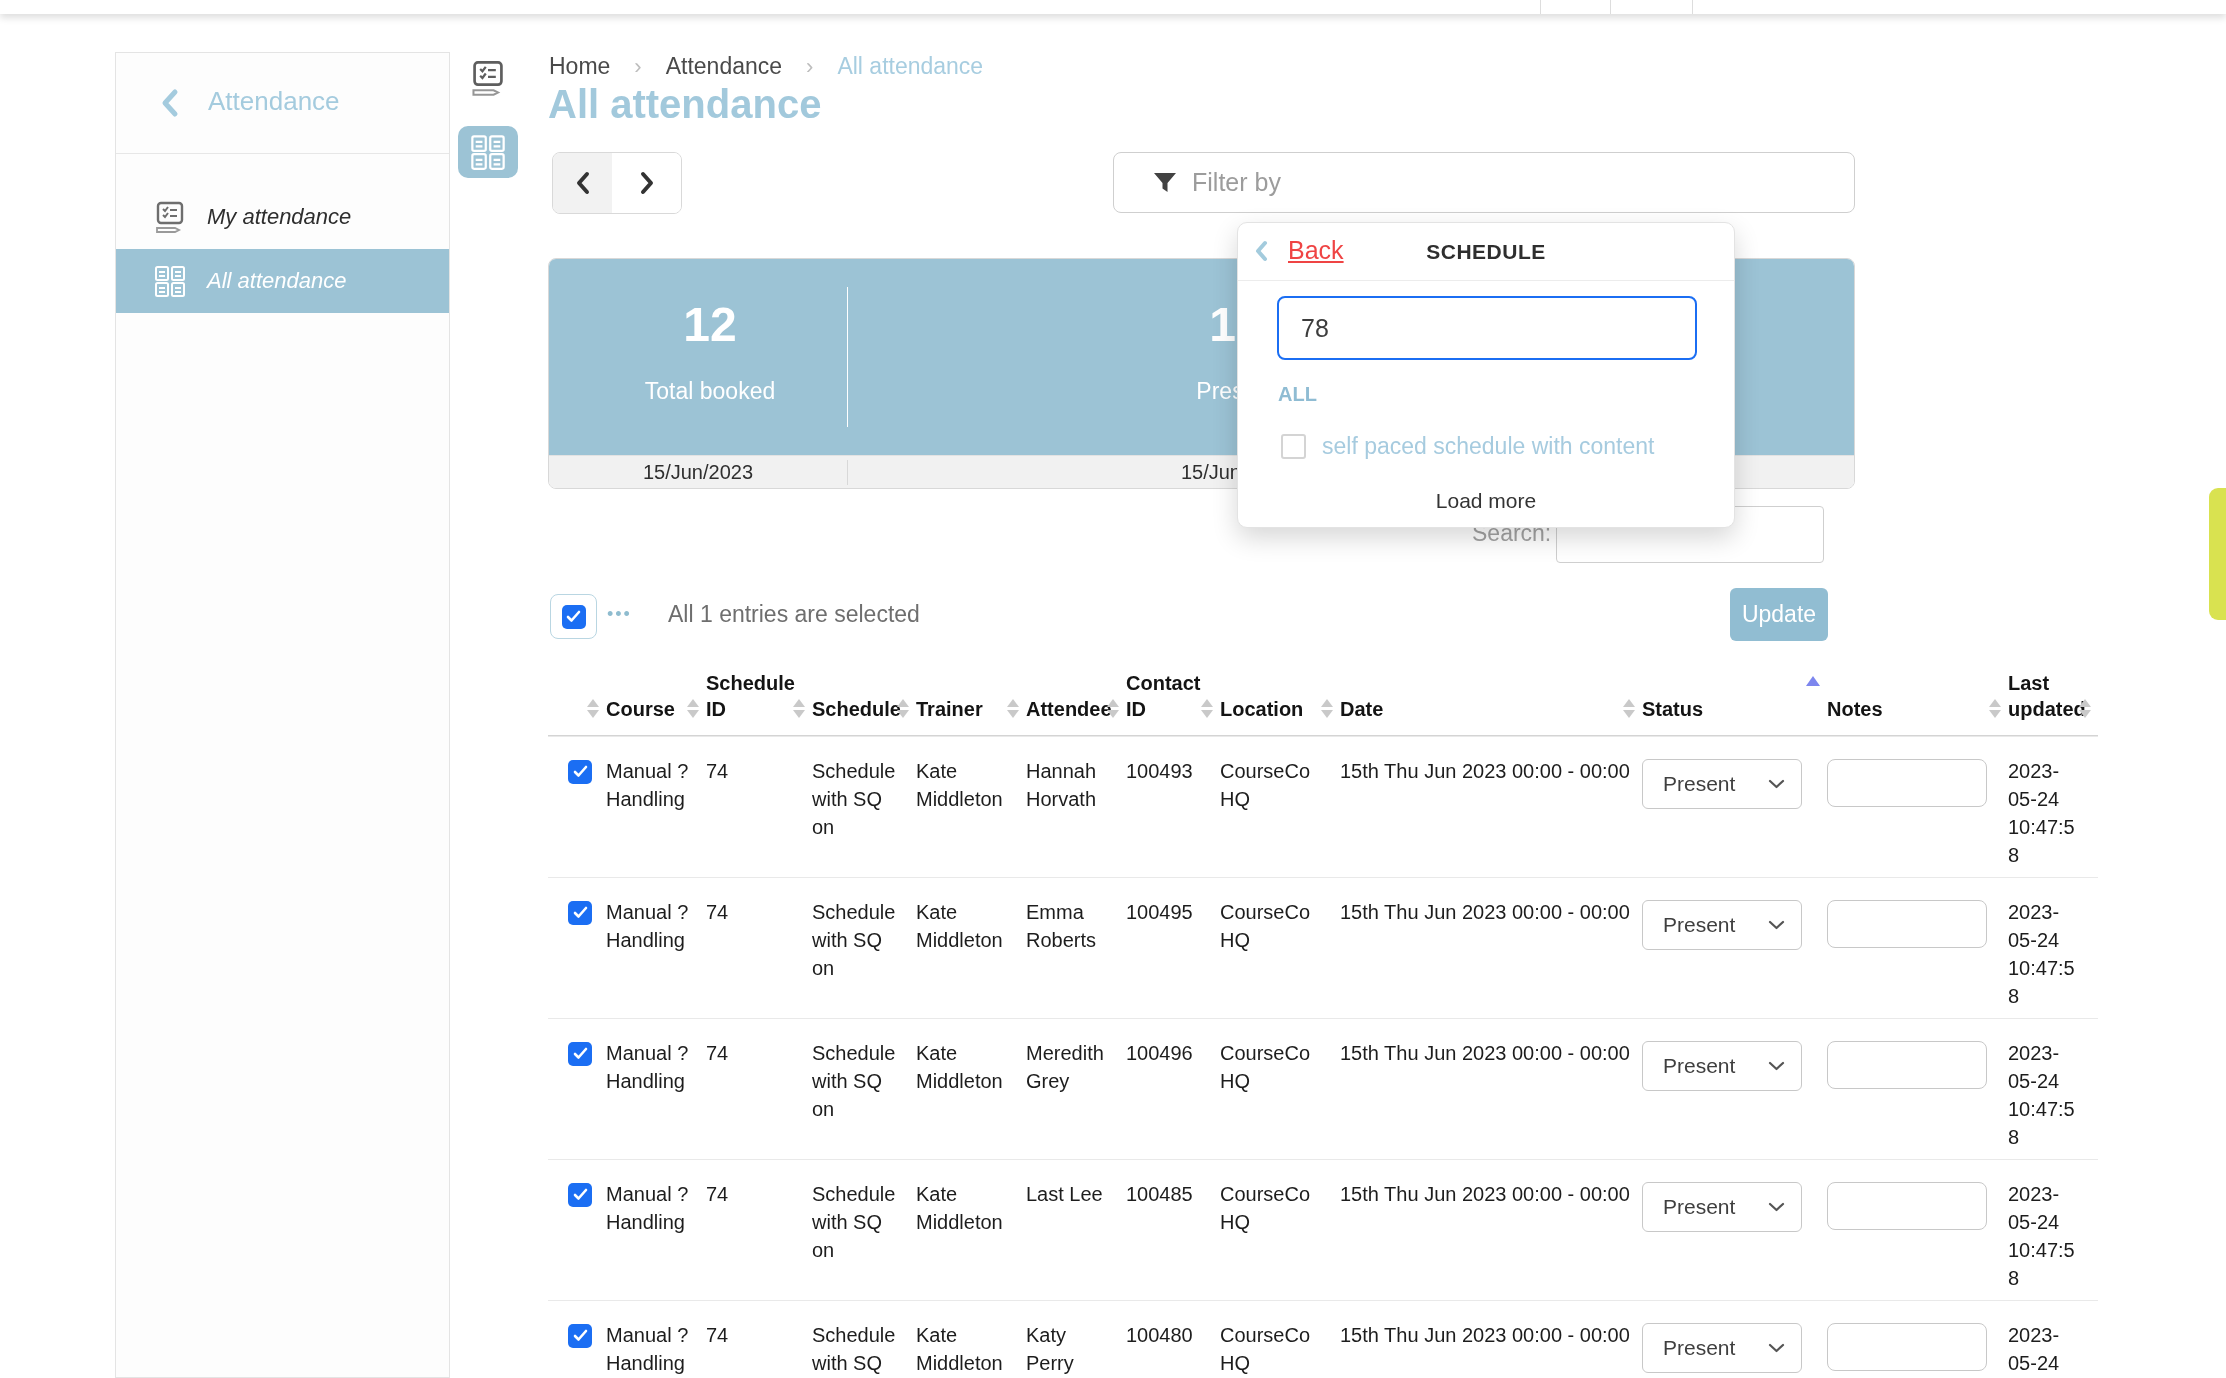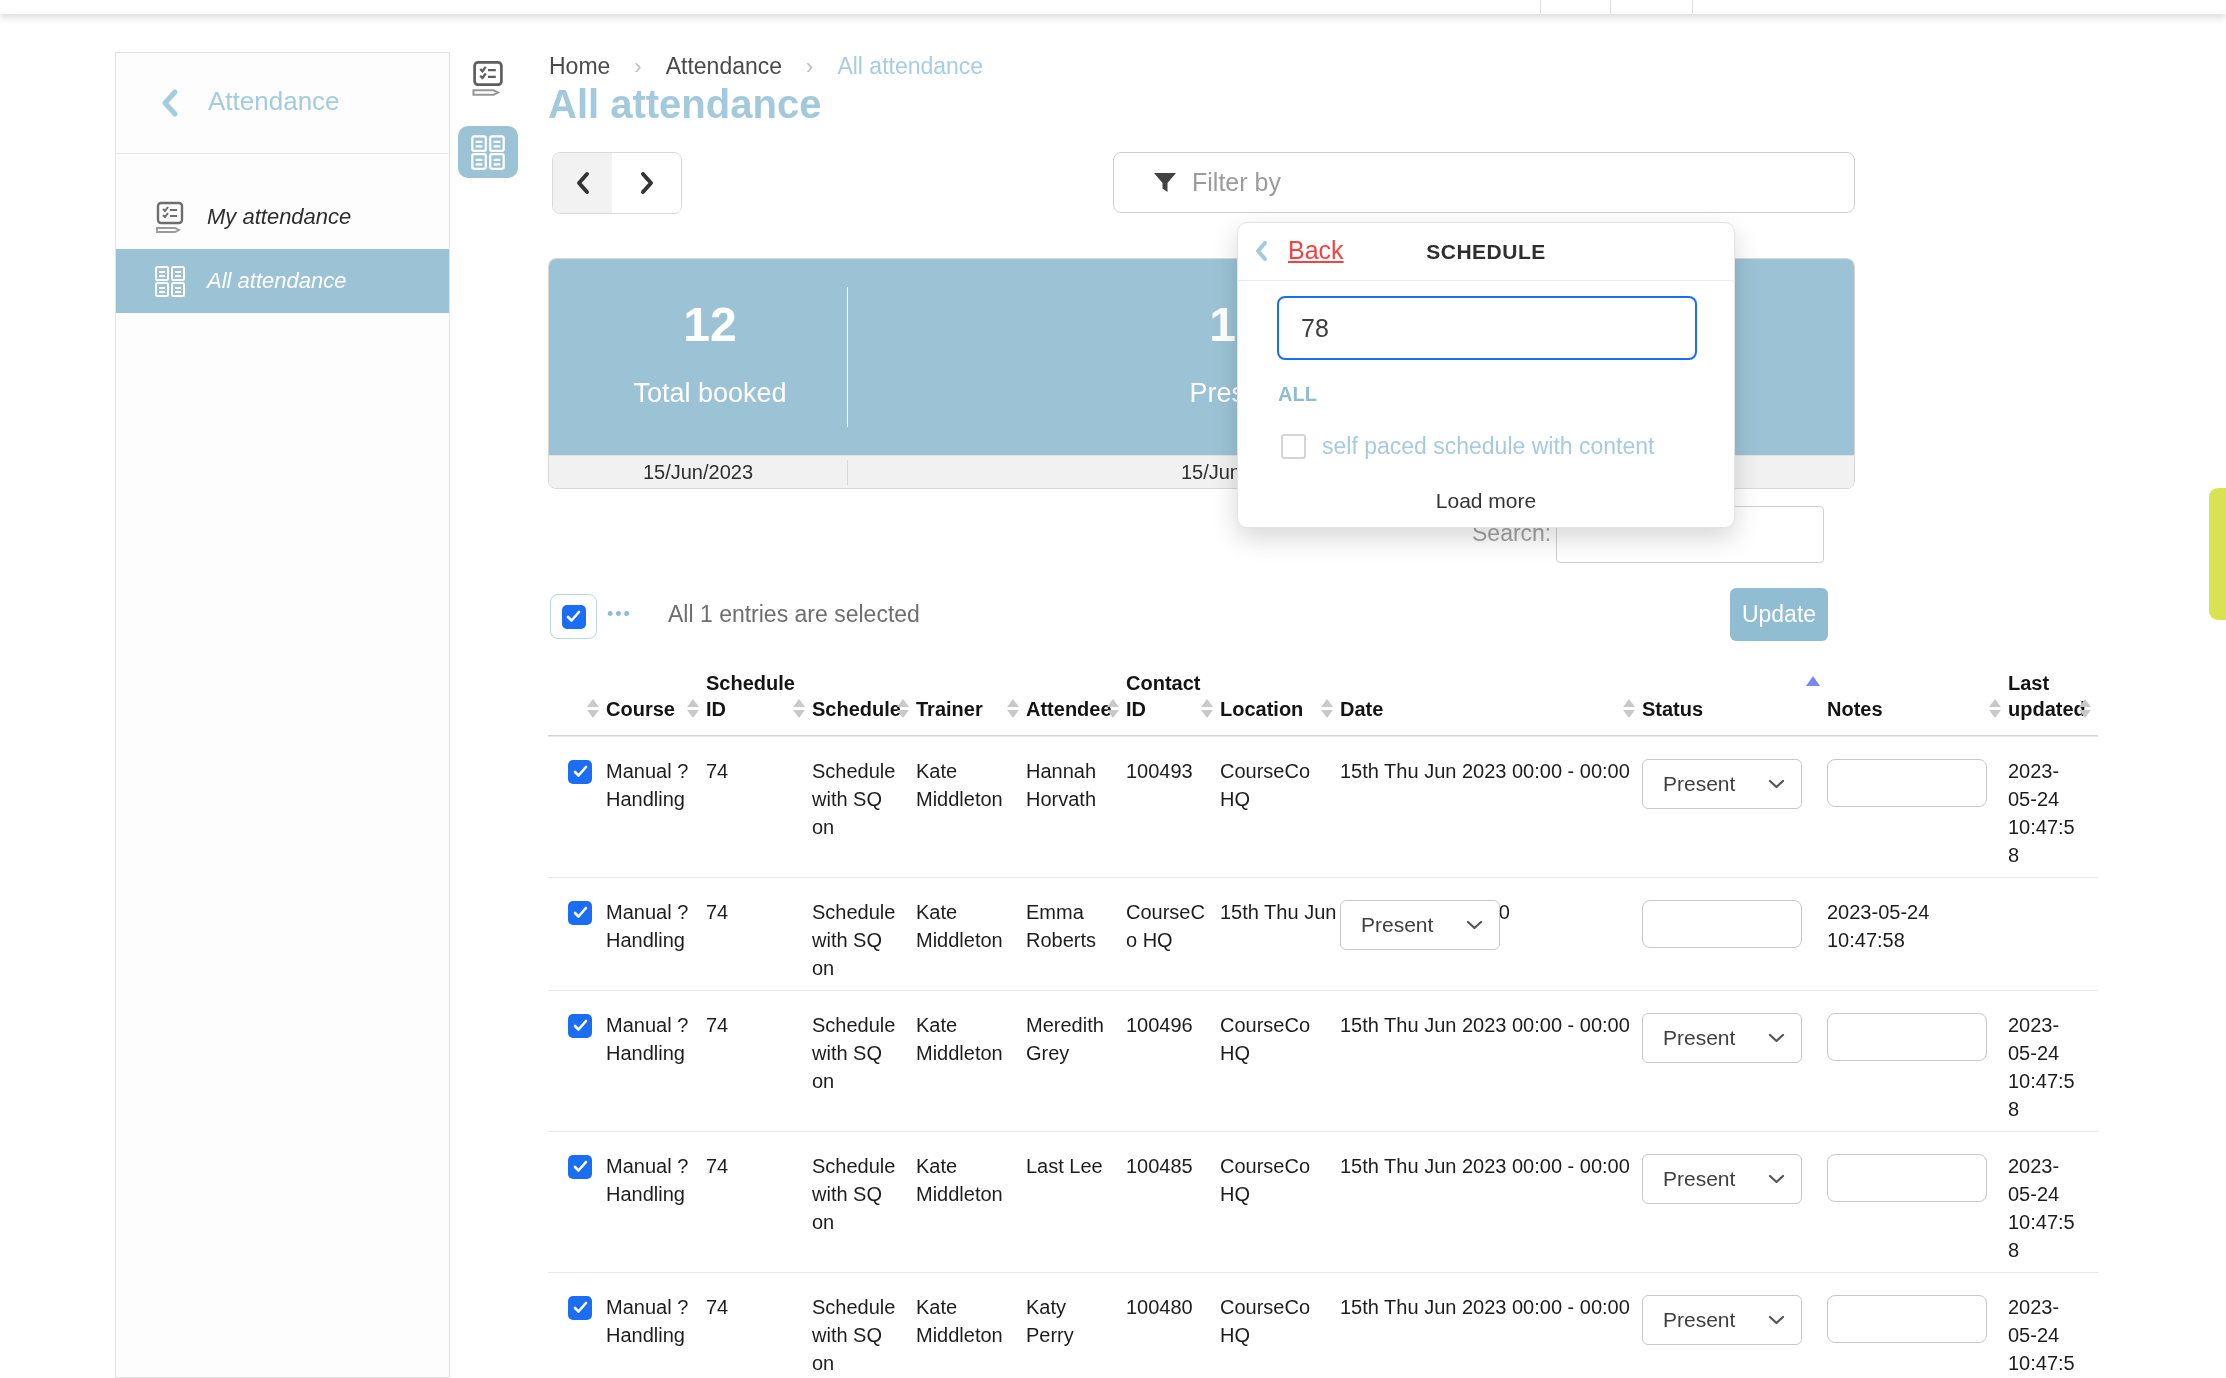--- a/index.html
+++ b/index.html
@@ -54,21 +54,21 @@
     border:1px solid #cfcfcf; border-radius:8px; background:#fff; display:flex; align-items:center; }
   .filter-box .f-icon { margin-left:38px; }
   .filter-box .f-text { margin-left:14px; font-size:25px; color:#9c9c9c; }
 
   
   .banner { position:absolute; left:548px; top:258px; width:1307px; height:231px;
     border-radius:8px; overflow:hidden; border:1px solid #d8d8d8; }
   .banner-blue { position:relative; height:196px; background:#9cc3d5; }
   .stat { position:absolute; top:0; height:100%; text-align:center; color:#fff; }
   .stat .stat-value { margin-top:38px; font-size:48px; font-weight:bold; }
-  .stat .stat-label { margin-top:26px; font-size:27px; }
+  .stat .stat-label { margin-top:26px; font-size:23px; }
   .stat1 { left:12px; width:298px; }
   .stat2 { left:467px; width:440px; }
   .banner-vdiv { position:absolute; left:298px; top:28px; bottom:28px; width:1px; background:#fff; }
   .banner-footer { position:relative; height:34px; background:#f1f1f1; border-top:1px solid #e2e2e2; }
   .bf-cell { position:absolute; top:0; height:100%; display:flex; align-items:center;
     justify-content:center; font-size:20px; color:#2f2f2f; }
   .bf-cell1 { left:0; width:298px; }
   .bf-cell2 { left:467px; width:440px; }
   .bf-div { position:absolute; left:298px; top:4px; bottom:4px; width:1px; background:#d8d8d8; }
 
@@ -416,20 +416,21 @@
         <svg width="15" height="13" viewBox="0 0 15 13">
                 <polyline points="2,7 5.5,10.5 13,2" fill="none" stroke="#fff" stroke-width="2.6" stroke-linecap="round" stroke-linejoin="round"></polyline>
               </svg>
       </span>
     </div>
     <div class="td">Manual ? Handling</div>
     <div class="td">74</div>
     <div class="td">Schedule with SQ on</div>
     <div class="td">Kate Middleton</div>
     <div class="td">Emma Roberts</div>
+    <div class="td">100495</div>
     <div class="td">CourseCo HQ</div>
     <div class="td td-date">15th Thu Jun 2023 00:00 - 00:00</div>
     <div class="td">
       <div class="status-select">
         <span>Present</span>
         <svg width="17" height="10" viewBox="0 0 17 10">
                 <polyline points="2,2 8.5,8 15,2" fill="none" stroke="#555" stroke-width="2.2" stroke-linecap="round" stroke-linejoin="round"></polyline>
               </svg>
       </div>
     </div>

